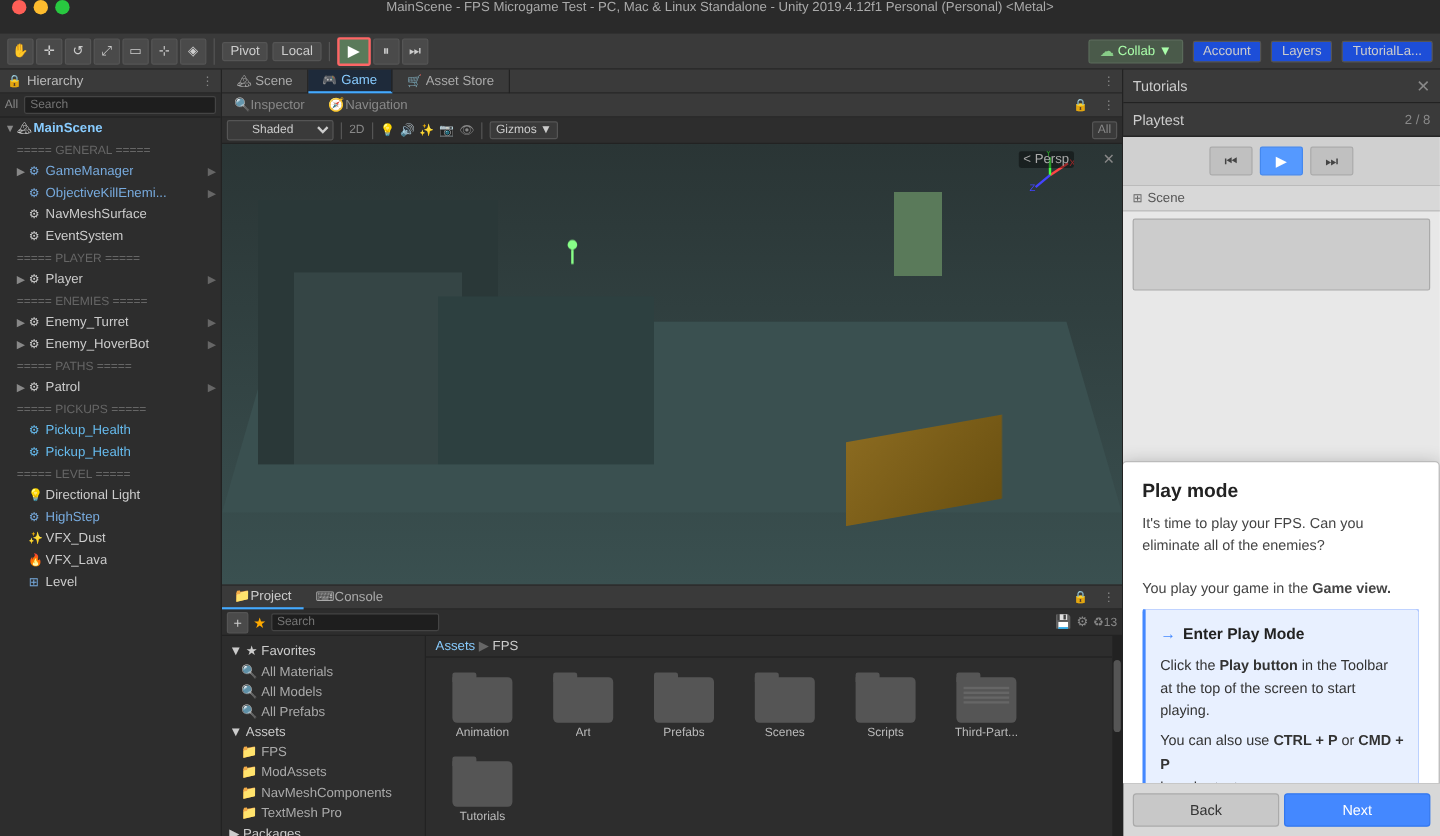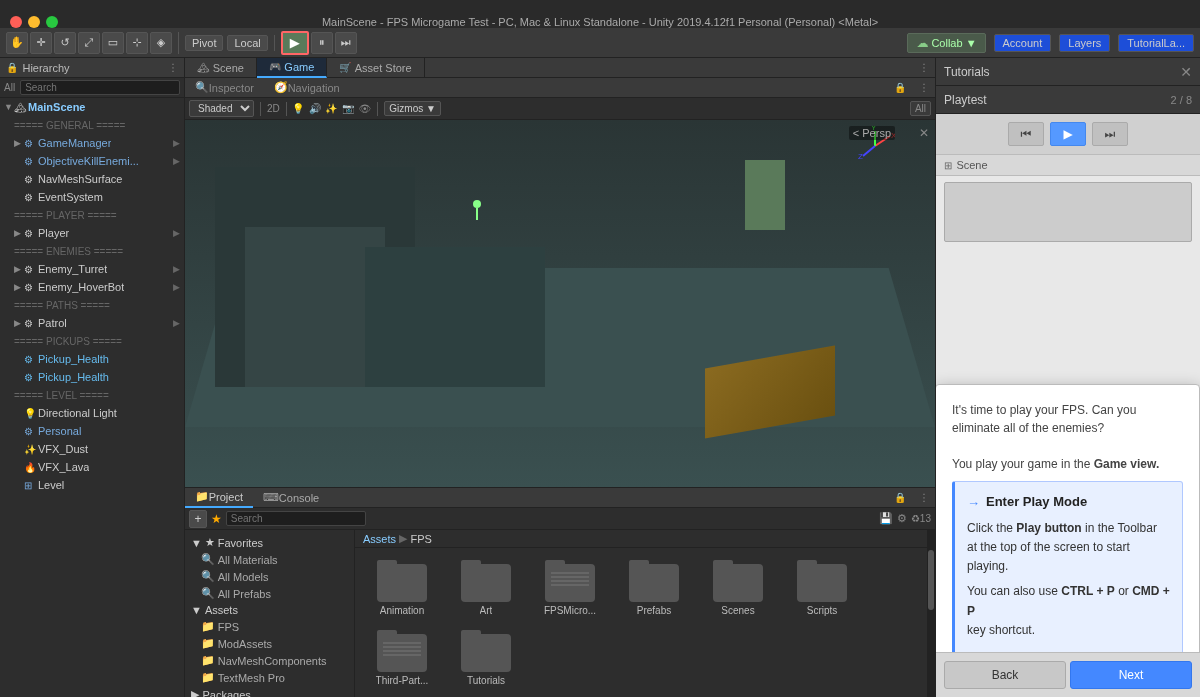--- a/index.html
+++ b/index.html
@@ -3,21 +3,21 @@
   <meta charset="utf-8">
   <style>
     * { box-sizing: border-box; margin: 0; padding: 0; }
     body { width: 1200px; height: 697px; background: #3c3c3c; font-family: -apple-system, 'Helvetica Neue', Arial, sans-serif; font-size: 11px; color: #ccc; overflow: hidden; }
 
     
     #title-bar {
       height: 28px;
       background: #2a2a2a;
       display: flex;
-      align-items: flex-end;
+      align-items: flex-start;
       position: relative;
     }
     #window-controls {
       display: flex;
       align-items: center;
       gap: 6px;
       padding-left: 10px;
     }
     .window-btn {
       width: 12px; height: 12px;
@@ -222,21 +222,21 @@
       gap: 4px;
       font-size: 10px;
       color: #bbb;
     }
     .scene-tb-select {
       background: #3a3a3a;
       border: 1px solid #555;
       border-radius: 2px;
       color: #ccc;
       font-size: 10px;
-      padding: 1px 4px;
+      padding: 1px 16px;
     }
     .scene-tb-sep { width: 1px; height: 14px; background: #555; margin: 0 2px; }
     #scene-view {
       flex: 1;
       background: #3a4a4a;
       position: relative;
       overflow: hidden;
     }
     #persp-label {
       position: absolute;
@@ -746,21 +746,21 @@
 
       <div class="tree-item indent1">
         <span class="tree-arrow"> </span>
         <span class="tree-icon">💡</span>
         <span class="tree-label">Directional Light</span>
       </div>
 
       <div class="tree-item indent1">
         <span class="tree-arrow"> </span>
         <span class="tree-icon" style="color:#7ad;">⚙</span>
-        <span class="tree-label blue">Personal</span>
+        <span class="tree-label blue">HighStep</span>
       </div>
 
       <div class="tree-item indent1">
         <span class="tree-arrow"> </span>
         <span class="tree-icon">✨</span>
         <span class="tree-label">VFX_Dust</span>
       </div>
 
       <div class="tree-item indent1">
         <span class="tree-arrow"> </span>
@@ -951,27 +951,20 @@
 
               <div class="asset-item">
                 <div class="asset-folder">
                   <div class="folder-tab"></div>
                   <div class="folder-shape"></div>
                 </div>
                 <span class="asset-label">Art</span>
               </div>
 
 
-              <div class="asset-item">
-                <div class="asset-folder">
-                  <div class="folder-tab"></div>
-                  <div class="folder-shape has-lines"></div>
-                </div>
-                <span class="asset-label">FPSMicro...</span>
-              </div>
 
               <div class="asset-item">
                 <div class="asset-folder">
                   <div class="folder-tab"></div>
                   <div class="folder-shape"></div>
                 </div>
                 <span class="asset-label">Prefabs</span>
               </div>
 
               <div class="asset-item">
@@ -1037,20 +1030,21 @@
       </div>
 
       <div id="scene-preview-label">
         <span class="grid-icon-small">⊞</span>
         <span>Scene</span>
       </div>
 
       <div id="scene-preview-img" style="height:60px;background:#ccc;margin:6px 8px;border:1px solid #aaa;border-radius:2px;"></div>
 
       <div id="play-mode-popup">
+        <div id="play-mode-title">Play mode</div>
         <div id="play-mode-desc">
           <span>It's time to play your FPS. Can you eliminate all of the enemies?</span>
           <br><br>
           <span>You play your game in the</span>
           <b>Game view.</b>
         </div>
         <div id="play-mode-step">
           <div id="play-mode-step-title">
             <span class="arrow-icon">→</span>
             <span>Enter Play Mode</span>

